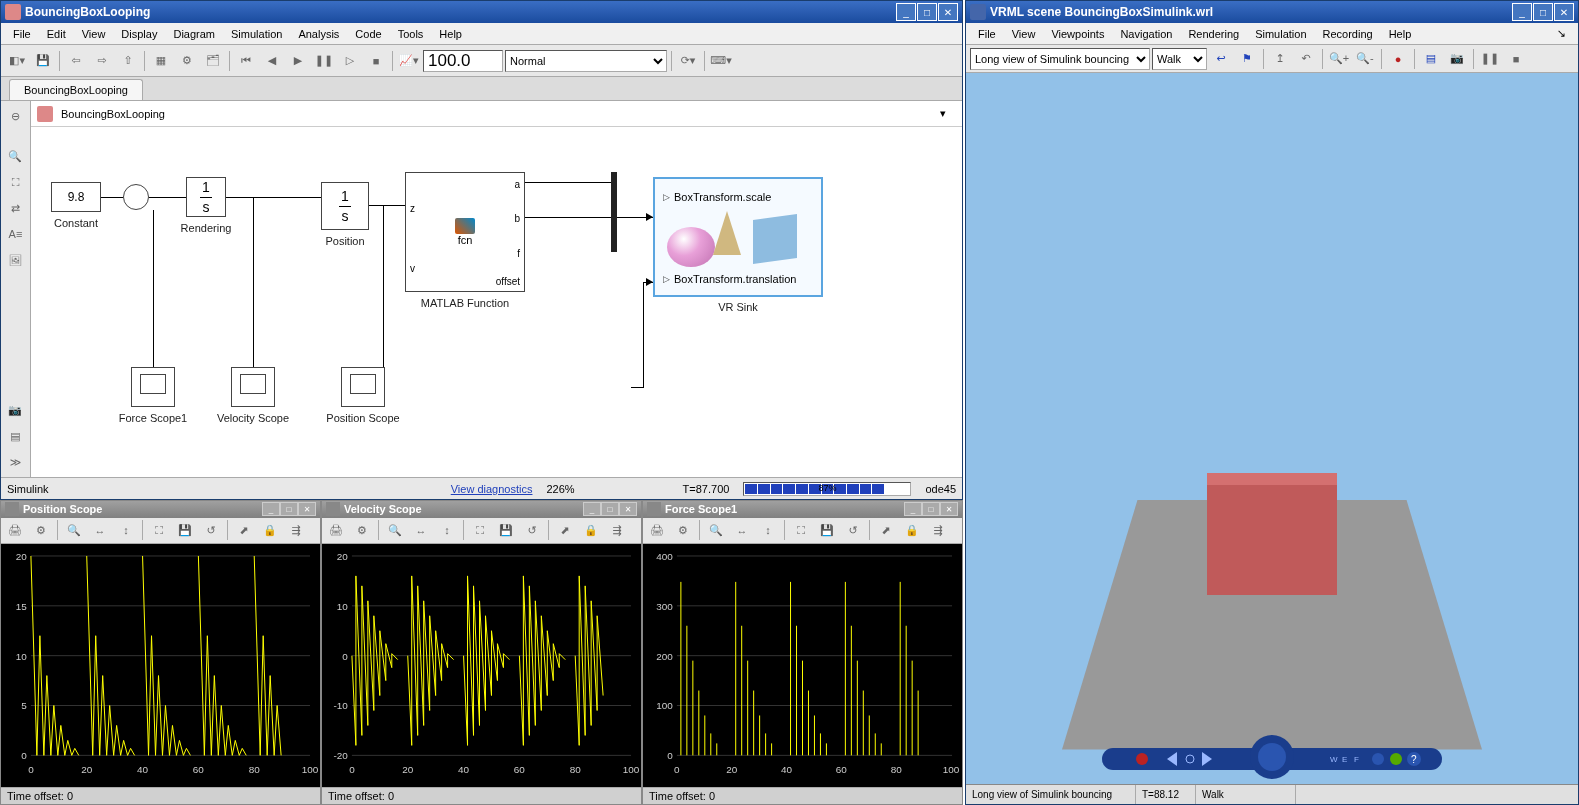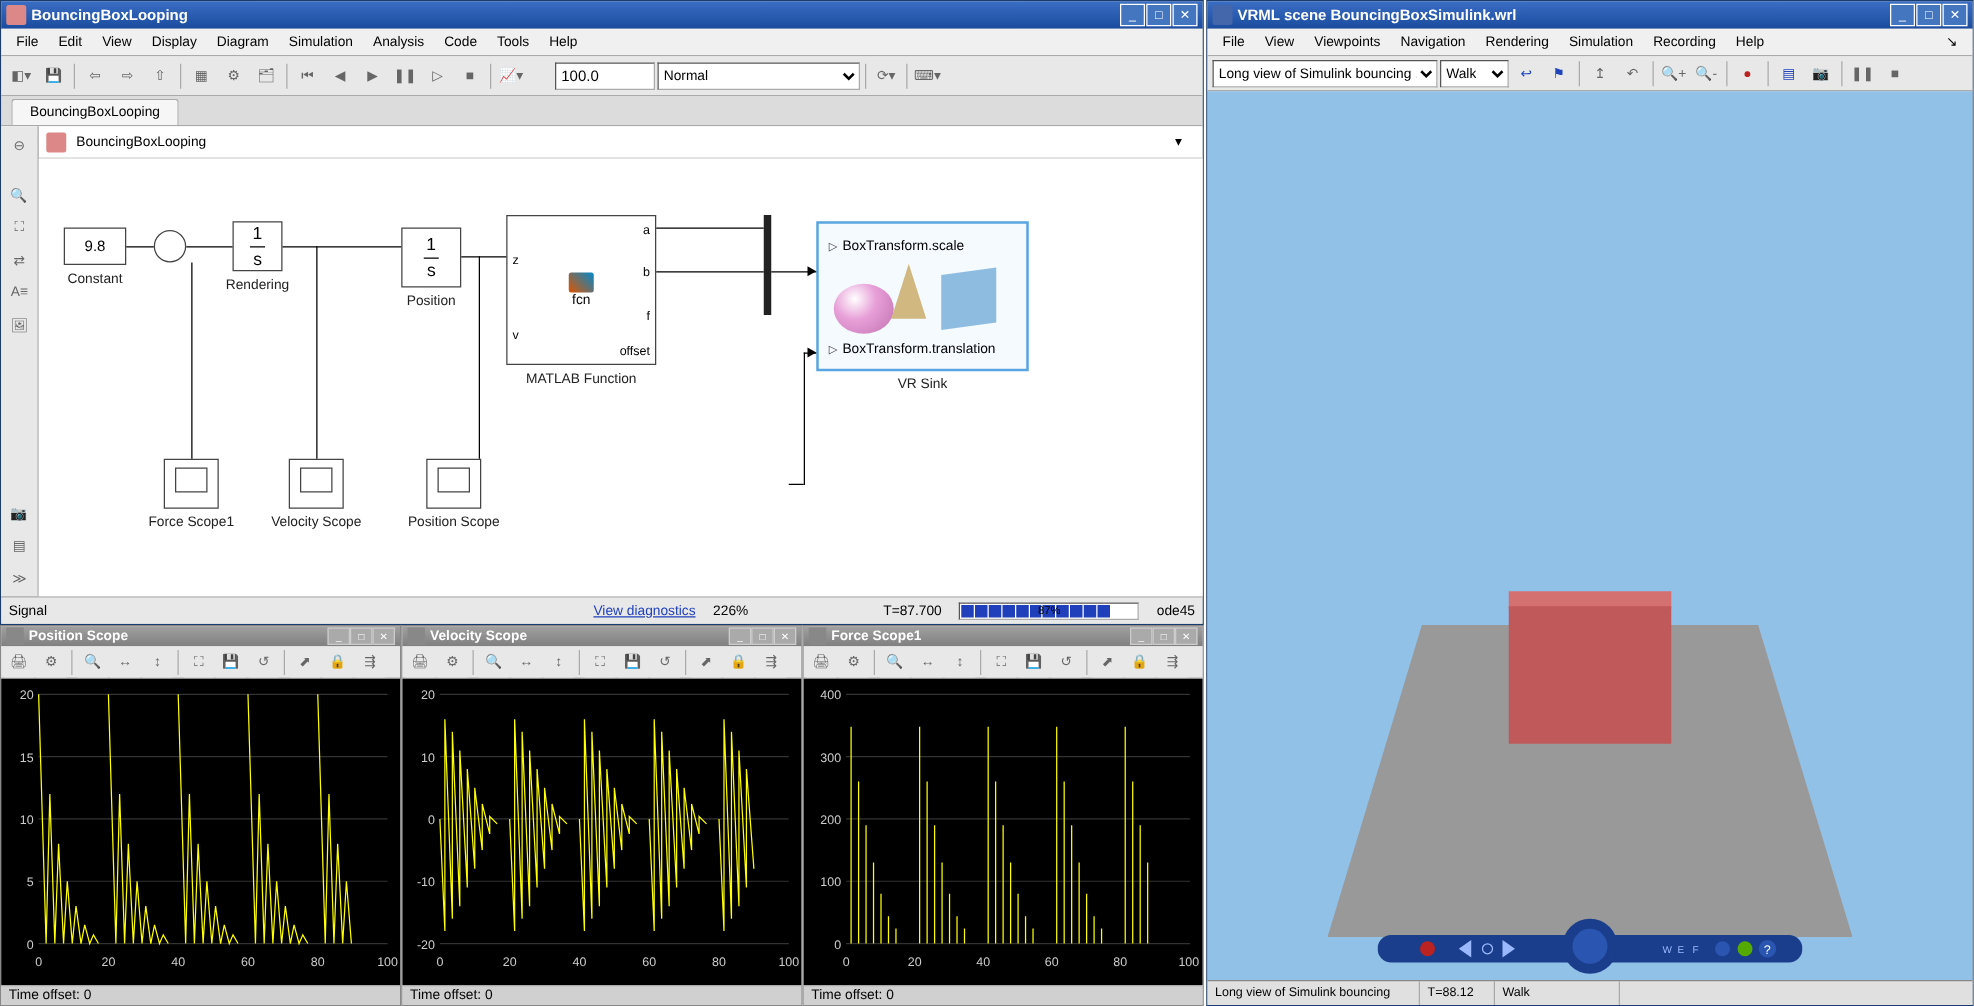--- a/index.html
+++ b/index.html
@@ -11,21 +11,21 @@
 .title-bar .title-text { color: #fff; font-size: 12px; font-weight: bold; flex: 1; }
 .title-bar .win-btns { display: flex; gap: 0; }
 .title-bar .win-btn { width: 20px; height: 18px; border: 1px solid #fff; background: #4476c0; color: #fff; font-size: 10px; display: flex; align-items: center; justify-content: center; cursor: pointer; margin-left: 1px; }
 
 .menu-bar { height: 22px; background: #f0f0f0; border-bottom: 1px solid #aaa; display: flex; align-items: center; padding: 0 4px; font-size: 11px; }
 .menu-item { padding: 2px 8px; cursor: pointer; }
 
 .toolbar { height: 32px; background: #e8e8e8; border-bottom: 1px solid #aaa; display: flex; align-items: center; padding: 2px 4px; gap: 2px; }
 .tb-btn { width: 24px; height: 24px; border: 1px solid transparent; background: #e8e8e8; display: flex; align-items: center; justify-content: center; cursor: pointer; font-size: 11px; color: #666; }
 .tb-sep { width: 1px; height: 20px; background: #aaa; margin: 0 2px; }
-.tb-input { height: 22px; font-size: 12px; padding: 0 4px; border: 1px inset #aaa; background: #fff; margin-left: 21px; }
+.tb-input { height: 22px; font-size: 17px; padding: 0 4px; border: 1px inset #aaa; background: #fff; }
 .tb-select { height: 22px; font-size: 11px; border: 1px inset #aaa; background: #fff; }
 
 .tab-strip { height: 24px; background: #dcdcdc; border-bottom: 1px solid #aaa; display: flex; align-items: flex-end; padding: 0 8px; }
 .tab { padding: 4px 14px; background: #f6f6f6; border: 1px solid #aaa; border-bottom: none; font-size: 11px; border-radius: 3px 3px 0 0; cursor: pointer; }
 
 .model-area { flex: 1; display: flex; background: #fff; }
 .left-palette { width: 30px; background: #e8e8e8; border-right: 1px solid #aaa; display: flex; flex-direction: column; gap: 4px; padding: 4px 0; align-items: center; }
 .pal-btn { width: 22px; height: 22px; border: 1px solid transparent; display: flex; align-items: center; justify-content: center; cursor: pointer; color: #666; font-size: 11px; }
 
 .canvas-wrap { flex: 1; display: flex; flex-direction: column; }
@@ -51,21 +51,21 @@
 .vr-port { display: flex; align-items: center; gap: 4px; margin: 4px 0; font-size: 11px; }
 .vr-port::before { content: "▷"; color: #444; font-size: 9px; }
 
 .wire { position: absolute; background: #000; }
 .wire-h { height: 1px; }
 .wire-v { width: 1px; }
 .arrowhead { position: absolute; width: 0; height: 0; border-top: 4px solid transparent; border-bottom: 4px solid transparent; border-left: 7px solid #000; }
 
 .status-bar { height: 22px; background: #e8e8e8; border-top: 1px solid #aaa; display: flex; align-items: center; font-size: 11px; padding: 0 6px; gap: 14px; }
 .status-link { color: #2040bb; text-decoration: underline; cursor: pointer; }
-.progress-bar { width: 144px; height: 14px; border: 1px inset #aaa; background: #fff; position: relative; overflow: hidden; display: flex; gap: 1px; padding: 1px; }
+.progress-bar { width: 168px; height: 14px; border: 1px inset #aaa; background: #fff; position: relative; overflow: hidden; display: flex; gap: 1px; padding: 1px; }
 .prog-seg { flex: 1; background: #2040bb; }
 .prog-seg.off { background: #fff; }
 
 
 .scope-window { position: absolute; border: 1px solid #888; background: #e0e0e0; display: flex; flex-direction: column; }
 .scope-title { height: 18px; background: linear-gradient(#a0a0a0, #808080); display: flex; align-items: center; padding: 0 4px; }
 .scope-title .ico { width: 14px; height: 14px; background: #888; margin-right: 4px; }
 .scope-title .title-text { color: #fff; font-size: 11px; font-weight: bold; flex: 1; }
 .scope-title .win-btn { width: 18px; height: 14px; border: 1px solid #ccc; background: #aaa; color: #fff; font-size: 8px; display: flex; align-items: center; justify-content: center; cursor: pointer; }
 .scope-toolbar { height: 26px; background: #e8e8e8; border-bottom: 1px solid #aaa; display: flex; align-items: center; padding: 2px; gap: 2px; }
@@ -233,21 +233,21 @@
         <div class="wire wire-h" style="left:612px; top:155px; width:10px;"></div>
         <div class="arrowhead" style="left:615px; top:151px"></div>
 
         <div class="wire wire-v" style="left:122px; top:83px; height:157px;"></div>
         <div class="wire wire-v" style="left:222px; top:70px; height:170px;"></div>
         <div class="wire wire-v" style="left:352px; top:78px; height:162px;"></div>
       </div>
     </div>
   </div>
   <div class="status-bar">
-    <span>Signal</span>
+    <span>Simulink</span>
     <span style="flex:1"></span>
     <span class="status-link">View diagnostics</span>
     <span>226%</span>
     <span style="width:80px"></span>
     <span>T=87.700</span>
     <div class="progress-bar">
       <div class="prog-seg"></div>
         <div class="prog-seg"></div>
         <div class="prog-seg"></div>
         <div class="prog-seg"></div>

